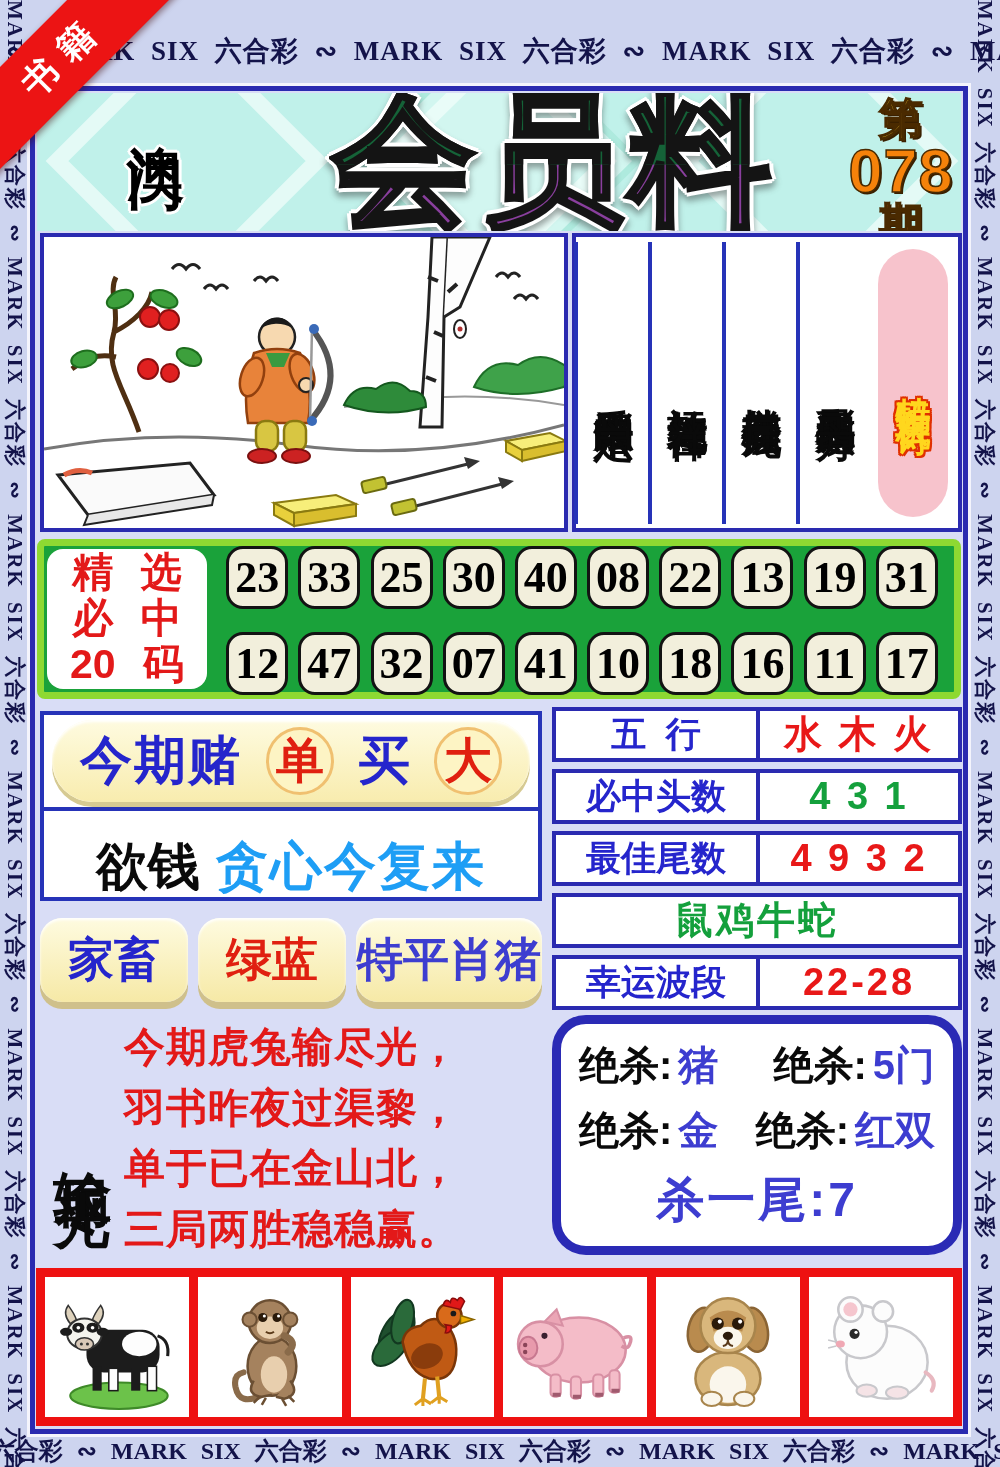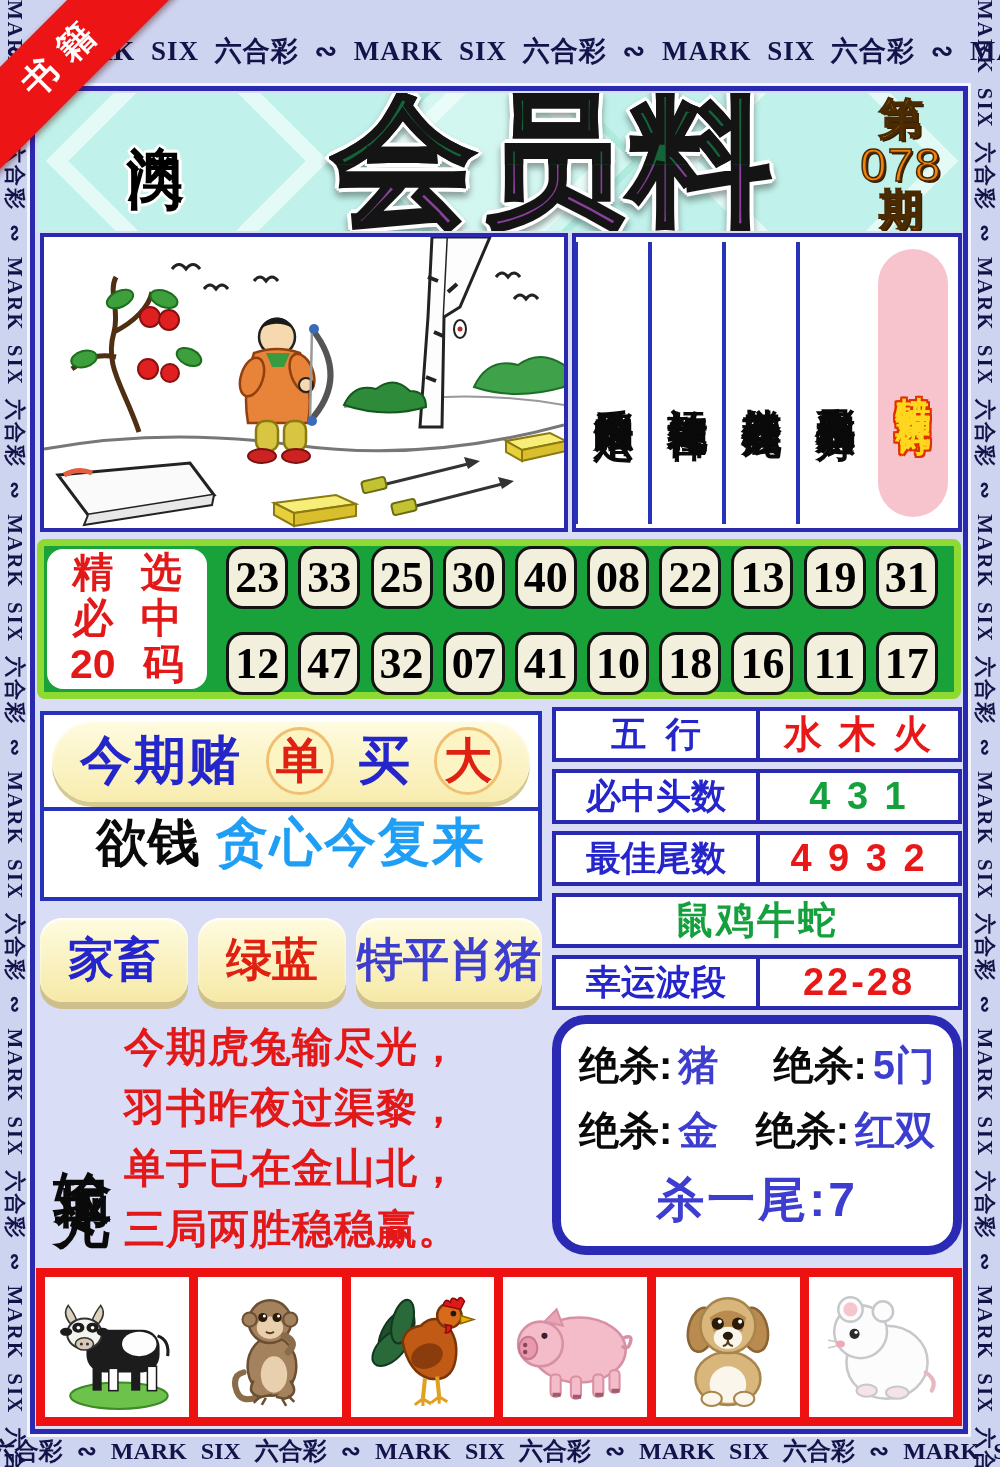--- a/index.html
+++ b/index.html
@@ -26,21 +26,21 @@
   .header svg.diamonds { position:absolute; left:0; top:0; }
   .region { position:absolute; left:80px; top:6px; writing-mode:vertical-rl; text-orientation:upright; font-size:58px; font-weight:bold; color:#000;
     text-shadow:-3px 0 #fff,3px 0 #fff,0 -3px #fff,0 3px #fff,-2px -2px #fff,2px 2px #fff,-2px 2px #fff,2px -2px #fff; letter-spacing:4px; }
   .t3d-wrap { position:absolute; left:278px; top:-8px; width:480px; height:150px; text-align:center;
     filter:drop-shadow(2px 2px 0 #fff) drop-shadow(-2px -2px 0 #fff) drop-shadow(2px -2px 0 #fff) drop-shadow(-2px 2px 0 #fff) drop-shadow(0 5px 3px rgba(30,30,30,.4)); }
   .t3d-base, .t3d-top { font-size:142px; font-weight:bold; letter-spacing:6px; line-height:150px; -webkit-text-stroke:4px #141414; }
   .t3d-base { position:relative; color:#8a3f9e; }
   .t3d-top { position:absolute; left:0; top:0; width:100%; color:#156338; clip-path:inset(0 0 47% 0); }
   .issue { position:absolute; right:12px; top:4px; width:96px; display:flex; flex-direction:column; align-items:center; line-height:1.0; }
   .issue .ich { font-size:44px; font-weight:bold; color:#ecc52c; -webkit-text-stroke:1.5px #4a2a00; text-shadow:2px 2px 0 #3a2000; }
-  .issue .inum { font-size:47px; font-weight:normal; color:#f5820a; -webkit-text-stroke:1.5px #4a2a00; text-shadow:2px 2px 0 #3a2000; letter-spacing:1px; }
+  .issue .inum { font-size:61px; font-weight:bold; color:#f5820a; -webkit-text-stroke:1.5px #4a2a00; text-shadow:2px 2px 0 #3a2000; letter-spacing:1px; }
   .issue .ich2 { font-size:44px; font-weight:bold; color:#f07010; -webkit-text-stroke:1.5px #4a2a00; text-shadow:2px 2px 0 #3a2000; }
 
   
   .picture-box { position:absolute; left:5px; top:142px; width:528px; height:299px; background:#fff; border:4px solid #2a2ab0; overflow:hidden; }
   .poem-box { position:absolute; left:537px; top:142px; width:390px; height:299px; background:#fff; border:4px solid #2a2ab0; display:flex; flex-direction:row-reverse; justify-content:flex-start; align-items:center; padding:6px 2px; }
   .poem-badge { writing-mode:vertical-rl; text-orientation:upright; height:268px; width:70px; line-height:70px; text-align:center; background:#f7c3cc; border-radius:36px; margin:0 8px 0 8px; font-size:35px; font-weight:bold; color:#ffd71e; letter-spacing:6px;
     text-shadow:-2px 0 #e03000,2px 0 #e03000,0 -2px #e03000,0 2px #e03000,-2px -2px #e03000,2px 2px #e03000,-2px 2px #e03000,2px -2px #e03000; }
   .pcol { writing-mode:vertical-rl; text-orientation:upright; height:282px; width:76px; line-height:70px; text-align:center; border-left:4px solid #2633b8; font-family:"Liberation Serif", serif; font-weight:bold; font-size:40px; color:#0a0a0a; letter-spacing:2px; }
 
   
@@ -50,21 +50,21 @@
   .trow { display:flex; justify-content:space-evenly; }
   .tile { width:62px; height:63px; background:#f2efdc; border:3px solid #131313; border-radius:17px; display:flex; align-items:center; justify-content:center; font-family:"Liberation Serif", serif; font-weight:bold; font-size:44px; color:#000; }
 
   
   .bet-box { position:absolute; left:5px; top:620px; width:502px; height:190px; background:#fff; border:4px solid #2633b8; }
   .bet-row1 { height:96px; border-bottom:4px solid #2633b8; display:flex; align-items:center; justify-content:center; }
   .bet-pill { width:478px; height:82px; background:linear-gradient(180deg,#fefbe0,#f8ecae); border-radius:41px; box-shadow:0 5px 0 #d6ca92, inset 0 2px 3px #fff; display:flex; align-items:center; justify-content:center; gap:24px; }
   .bet-prefix { color:#2525cc; font-size:52px; font-weight:bold; letter-spacing:2px; }
   .bet-circle { width:68px; height:68px; border:3px solid #f0c070; border-radius:50%; background:#fdf4c4; display:flex; align-items:center; justify-content:center; font-size:48px; font-weight:bold; color:#e02010; }
   .bet-mid { color:#2525cc; font-size:52px; font-weight:bold; }
-  .bet-row2 { height:64px; display:flex; align-items:center; justify-content:center; gap:16px; }
+  .bet-row2 { height:64px; display:flex; align-items:center; justify-content:center; gap:16px;margin-top:24px; }
   .wish-label { color:#0a0a0a; font-size:52px; font-weight:bold; }
   .wish-text { color:#1e9ef5; font-size:52px; font-weight:bold; letter-spacing:2px; }
 
   
   .pill-row { position:absolute; left:5px; top:826px; width:502px; height:86px; display:flex; justify-content:space-between; align-items:center; }
   .pill { height:84px; background:linear-gradient(180deg,#fefbe0,#f6e9a6); border-radius:22px; box-shadow:0 7px 0 #cfc08b, inset 0 2px 3px #fff; display:flex; align-items:center; justify-content:center; font-size:46px; font-weight:bold; padding:0 20px; }
   .pill-1 { width:148px; color:#2525cc; }
   .pill-2 { width:148px; color:#e02010; }
   .pill-3 { width:186px; color:#3d3dd0; white-space:nowrap; }
 

